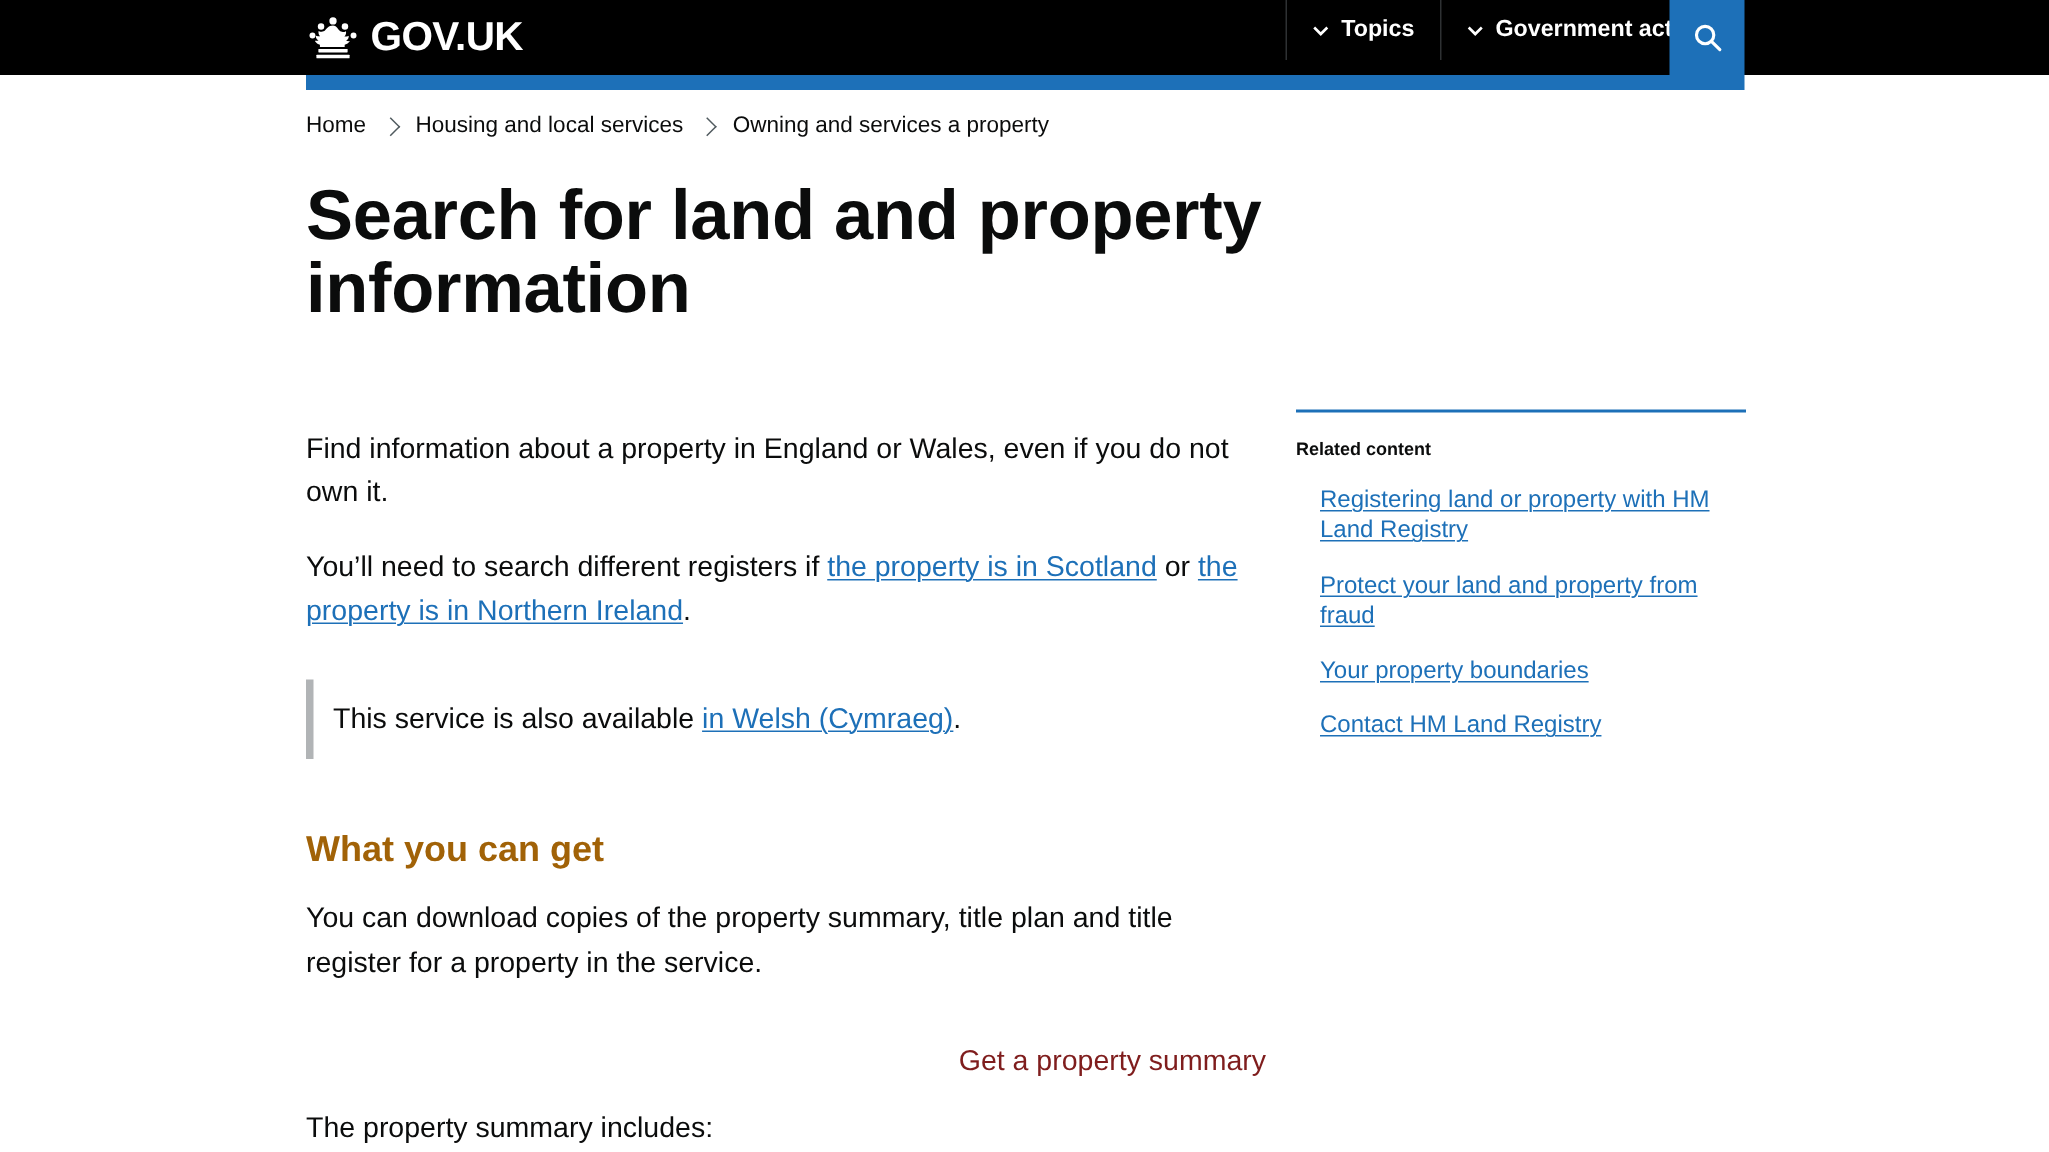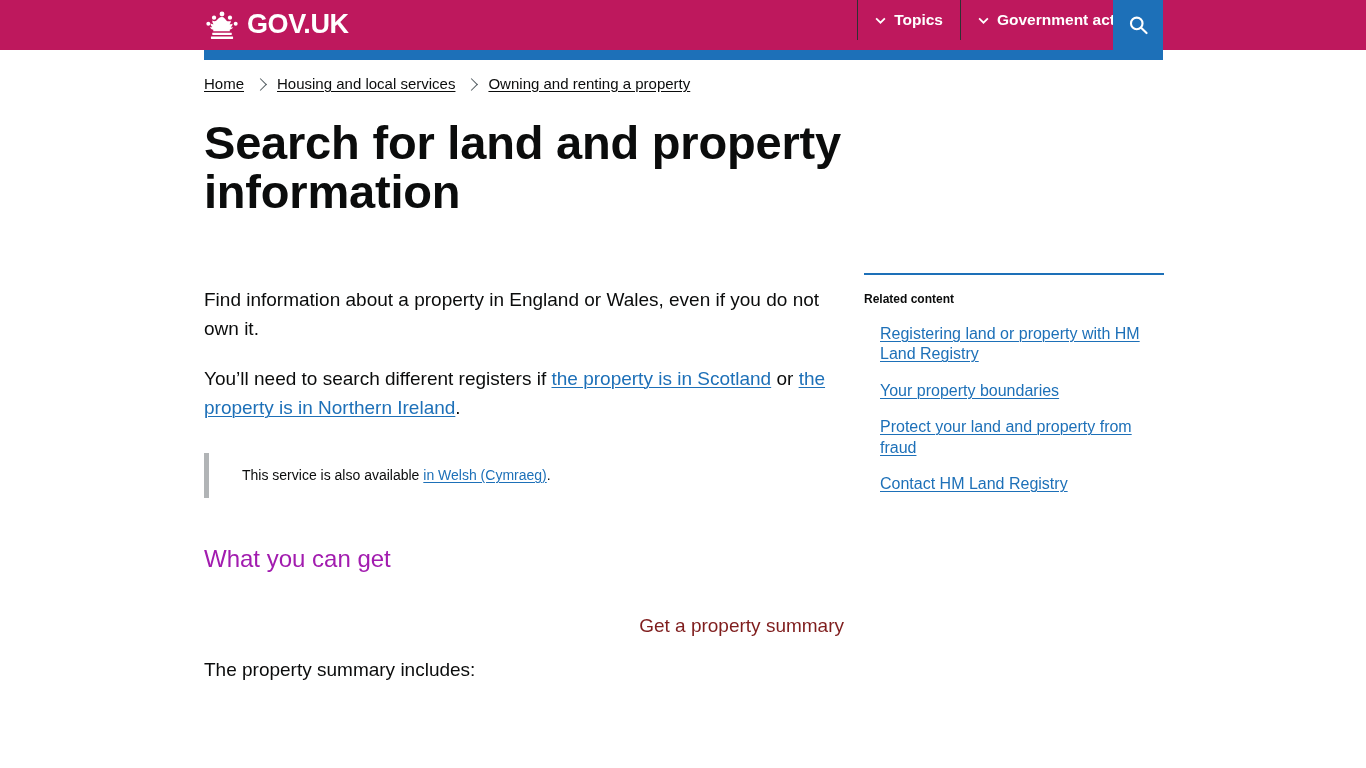--- a/index.html
+++ b/index.html
@@ -13,21 +13,21 @@
     font-family: "Liberation Sans", sans-serif;
     color: #0b0c0c;
     overflow: hidden;
     -webkit-font-smoothing: antialiased;
   }
 
   
   .govuk-header {
     position: relative;
     height: 50px;
-    background: #be185d;
+    background: #000000;
     width: 100%;
   }
   .header-inner {
     position: relative;
     width: 100%;
     height: 50px;
   }
   .logo-link {
     position: absolute;
     left: 204px;
@@ -123,21 +123,20 @@
   .breadcrumbs {
     padding-top: 25px;
     display: flex;
     align-items: center;
     flex-wrap: wrap;
     font-size: 15px;
     line-height: 1.25;
   }
   .breadcrumb-link {
     color: #0b0c0c;
-    text-decoration: underline;
     text-underline-offset: 2px;
     cursor: pointer;
   }
   .breadcrumb-sep {
     display: inline-block;
     width: 8px;
     height: 8px;
     margin: 0 12px;
     border-top: 1.5px solid #505a5f;
     border-right: 1.5px solid #505a5f;
@@ -183,33 +182,33 @@
     color: #1d70b8;
     text-decoration: underline;
     text-underline-offset: 2px;
     text-decoration-thickness: 1px;
     cursor: pointer;
   }
 
   
   .inset-text {
     margin: 30px 0 0 0;
-    padding: 12px 0 12px 33px;
+    padding: 12px 0 12px 13px;
     border-left: 5px solid #b1b4b6;
-    font-size: 14px;
+    font-size: 19px;
     line-height: 1.55;
   }
 
   
   .section-heading {
     font-size: 24px;
-    font-weight: normal;
+    font-weight: bold;
     line-height: 1.3;
     margin: 45px 0 2px 0;
-    color: #a21caf;
+    color: #a16207;
   }
   .sub-heading {
     font-size: 19px;
     font-weight: normal;
     line-height: 1.35;
     margin: 38px 0 17px 0;
     color: #7f1d1d;
     text-align: right;
   }
 
@@ -300,51 +299,52 @@
 </div>
 
 <div class="page">
   <div class="container">
 
     <nav class="breadcrumbs">
       <a class="breadcrumb-link">Home</a>
       <span class="breadcrumb-sep"></span>
       <a class="breadcrumb-link">Housing and local services</a>
       <span class="breadcrumb-sep"></span>
-      <a class="breadcrumb-link">Owning and renting a property</a>
+      <a class="breadcrumb-link">Owning and services a property</a>
     </nav>
 
     <h1 class="page-title">Search for land and property information</h1>
 
     <div class="grid">
 
       <div class="col-main">
 
         <p class="body-text">Find information about a property in England or Wales, even if you do not own it.</p>
 
         <p class="body-text"><span>You’ll need to search different registers if </span><a class="link">the property is in Scotland</a><span> or </span><a class="link">the property is in Northern Ireland</a><span>.</span></p>
 
         <div class="inset-text"><span>This service is also available </span><a class="link">in Welsh (Cymraeg)</a><span>.</span></div>
 
         <h2 class="section-heading">What you can get</h2>
 
+        <p class="body-text">You can download copies of the property summary, title plan and title register for a property in the service.</p>
 
         <h3 class="sub-heading">Get a property summary</h3>
 
         <p class="body-text">The property summary includes:</p>
 
       </div>
 
       <div class="col-side">
         <div class="related">
           <h2 class="related-title">Related content</h2>
           <ul class="related-list">
             <li><a>Registering land or property with HM Land Registry</a></li>
+            <li><a>Protect your land and property from fraud</a></li>
             <li><a>Your property boundaries</a></li>
-            <li><a>Protect your land and property from fraud</a></li>
             <li><a>Contact HM Land Registry</a></li>
           </ul>
         </div>
       </div>
 
     </div>
   </div>
 </div>
 
 </body></html>

